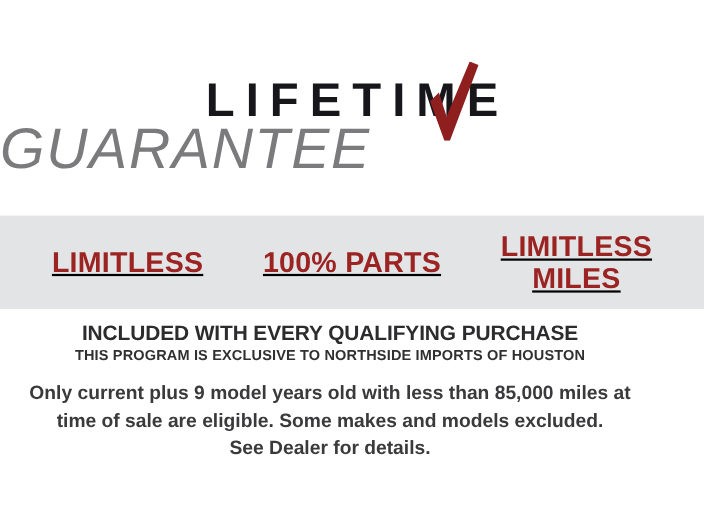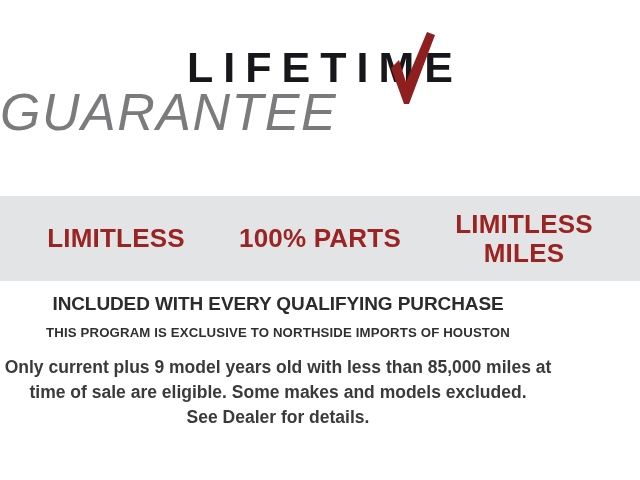--- a/index.html
+++ b/index.html
@@ -19,21 +19,21 @@
     position: relative;
     width: 640px;
     height: 480px;
     background: #ffffff;
   }
 
   
   .logo-block {
     position: absolute;
     left: 0;
-    top: 32px;
+    top: 56px;
     width: 640px;
     height: 110px;
   }
 
   .logo-lifetime {
     position: absolute;
     left: 0;
     top: 14px;
     width: 640px;
     text-align: center;
@@ -82,20 +82,21 @@
     top: 196px;
     width: 640px;
     height: 85px;
     background: #e3e4e6;
     display: flex;
     flex-direction: row;
     align-items: center;
     justify-content: space-between;
     box-sizing: border-box;
     padding: 0 14px;
+    text-decoration: underline;
   }
 
   .feature-col {
     flex: 1 1 0;
     text-align: center;
     color: #9b2423;
     font-family: "Liberation Sans", sans-serif;
     font-weight: bold;
     font-size: 26px;
     line-height: 29px;
@@ -107,34 +108,35 @@
     display: block;
   }
 
   
   .bottom-block {
     position: absolute;
     left: 0;
     top: 292px;
     width: 556px;
     text-align: center;
+    padding-left: 22px;
   }
 
   .headline-included {
     font-family: "Liberation Sans", sans-serif;
     font-weight: bold;
     font-size: 19px;
     line-height: 23px;
     letter-spacing: -0.1px;
     color: #2c2c2e;
     white-space: nowrap;
   }
 
   .headline-exclusive {
-    margin-top: 10px;
+    margin-top: 0;
     font-family: "Liberation Sans", sans-serif;
     font-weight: bold;
     font-size: 13.2px;
     line-height: 16px;
     letter-spacing: 0.15px;
     color: #303032;
     white-space: nowrap;
   }
 
   .disclaimer {

